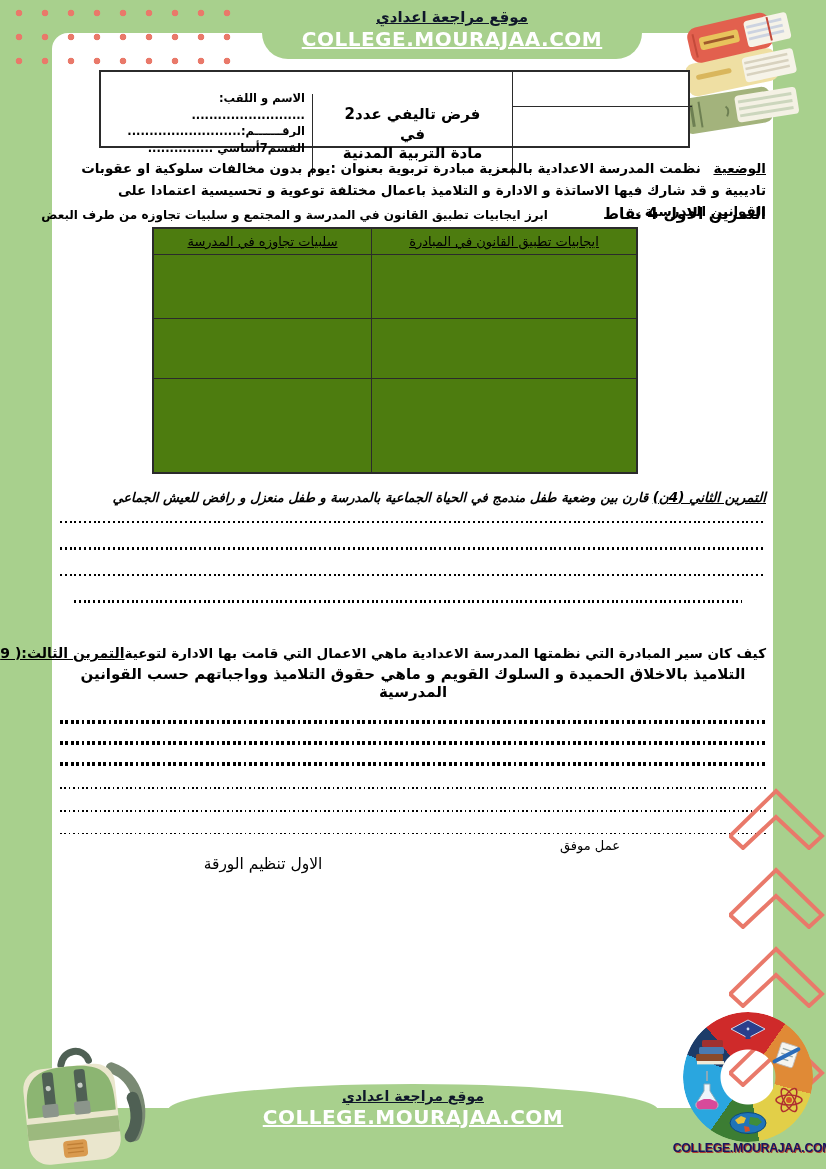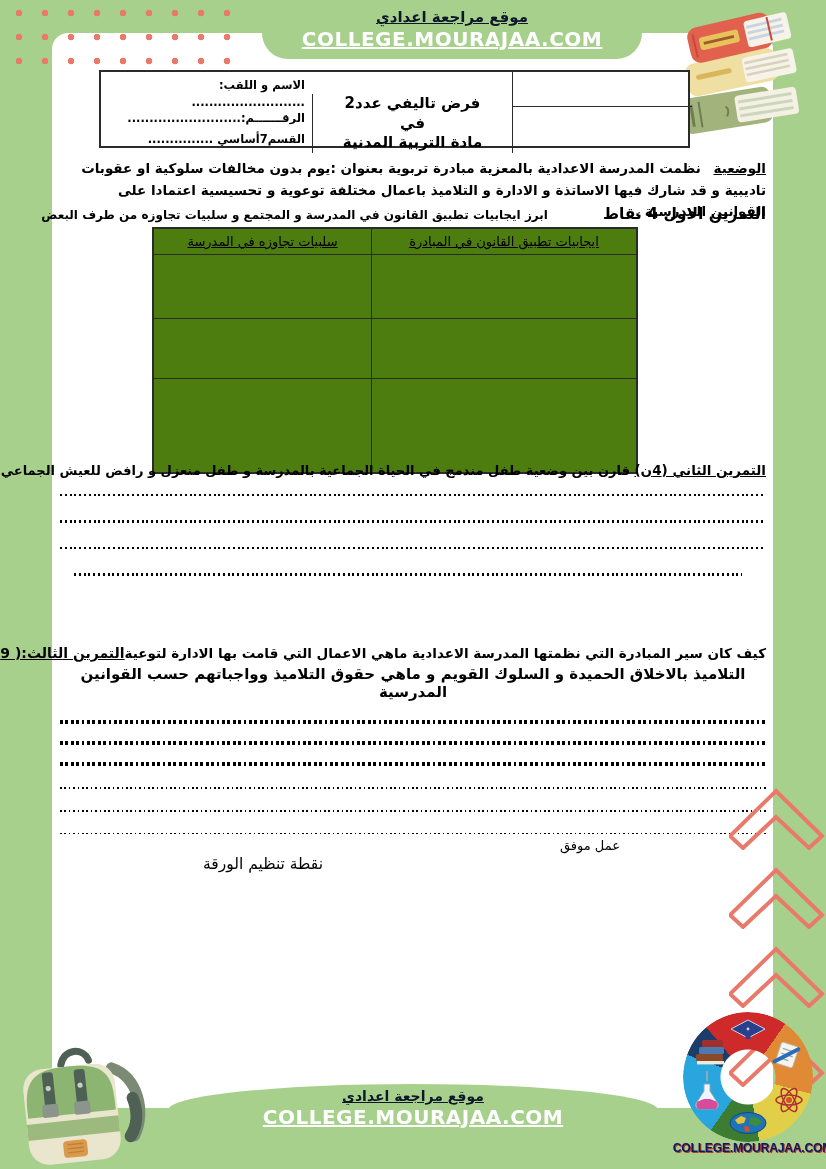--- a/index.html
+++ b/index.html
@@ -40,21 +40,21 @@
   }
   .footer-text .banner-ar{font-size:14px;}
   
   .head-table{
     position:absolute;left:99px;top:70px;width:591px;height:78px;
     display:grid;grid-template-columns:211px 200px 180px;
     border:2px solid #2b2b2b;box-sizing:border-box;background:#fff;
   }
   .hcell{box-sizing:border-box;}
   .hcell+.hcell{border-left:1.6px solid #2b2b2b;}
-  .student-cell{direction:rtl;text-align:right;padding:5px 7px;display:flex;flex-direction:column;font-size:11.5px;font-weight:bold;line-height:1.45;}
+  .student-cell{direction:rtl;text-align:right;padding:18px 7px;display:flex;flex-direction:column;font-size:11.5px;font-weight:bold;line-height:1.45;}
   .student-class{margin-top:auto;}
   .title-cell{display:flex;flex-direction:column;align-items:center;justify-content:center;font-size:15px;font-weight:bold;line-height:1.3;direction:rtl;margin-top:22px;}
   .score-cell{display:flex;flex-direction:column;}
   .score-top{height:34px;border-bottom:1.6px solid #2b2b2b;}
   .score-bottom{flex:1;}
   
   .ar{direction:rtl;text-align:right;}
   .situation{position:absolute;left:60px;top:158px;width:706px;font-size:13.5px;font-weight:bold;line-height:1.6;}
   .situation .lbl{text-decoration:underline;margin-left:8px;}
   .ex1-line{position:absolute;left:60px;top:205px;width:706px;display:flex;direction:rtl;align-items:baseline;gap:7px;white-space:nowrap;}
@@ -66,21 +66,21 @@
     border:2px solid #2b2b2b;box-sizing:border-box;background:#4d7c0f;
   }
   .t-row{display:grid;grid-template-columns:218px 1fr;box-sizing:border-box;border-bottom:1.6px solid #2b2b2b;}
   .t-row:last-child{border-bottom:none;}
   .t-cell{box-sizing:border-box;}
   .t-cell-l{border-right:1.6px solid #2b2b2b;}
   .t-head{height:26px;}
   .t-head .t-cell{display:flex;align-items:center;justify-content:center;font-size:13px;direction:rtl;}
   .t-head .hd{text-decoration:underline;}
   
-  .ex2{position:absolute;left:60px;top:462px;width:706px;}
+  .ex2{position:absolute;left:60px;top:489px;width:706px;font-style:italic;}
   .ex2-line{direction:rtl;white-space:nowrap;font-size:13px;font-weight:bold;}
   .ex2-line .ttl{text-decoration:underline;font-size:13.5px;}
   .ex3{position:absolute;left:60px;top:645px;width:706px;}
   .ex3-linea{display:flex;direction:rtl;justify-content:space-between;align-items:baseline;white-space:nowrap;font-size:13.5px;font-weight:bold;}
   .ex3-title{text-decoration:underline;font-size:14px;}
   .ex3-lineb{direction:rtl;text-align:center;font-size:15px;font-weight:bold;margin-top:4px;}
   
   .dotline{height:2.4px;background:repeating-linear-gradient(90deg,#000 0 2px,rgba(0,0,0,0) 2px 4.8px);}
   .dotline.med{margin-top:24px;}
   .dotline.med:first-child{margin-top:16px;}
@@ -230,21 +230,21 @@
         <div class="dotline bold"></div>
         <div class="dotline bold"></div>
         <div class="dotline bold"></div>
         <div class="dotline thin"></div>
         <div class="dotline thin"></div>
         <div class="dotline thin"></div>
       </div>
   </div>
 
   <div class="good-luck">عمل موفق</div>
-  <div class="org-note">نقطة تنظيم الورقة</div>
+  <div class="org-note">الاول تنظيم الورقة</div>
 
   <svg class="chev" style="top:788px" viewBox="0 0 96 62">
       <polygon points="47,3 93,48 80,60 47,29 14,60 1,48" fill="none" stroke="#e9796a" stroke-width="4"></polygon>
     </svg>
   <svg class="chev" style="top:867px" viewBox="0 0 96 62">
       <polygon points="47,3 93,48 80,60 47,29 14,60 1,48" fill="none" stroke="#e9796a" stroke-width="4"></polygon>
     </svg>
   <svg class="chev" style="top:946px" viewBox="0 0 96 62">
       <polygon points="47,3 93,48 80,60 47,29 14,60 1,48" fill="none" stroke="#e9796a" stroke-width="4"></polygon>
     </svg>

